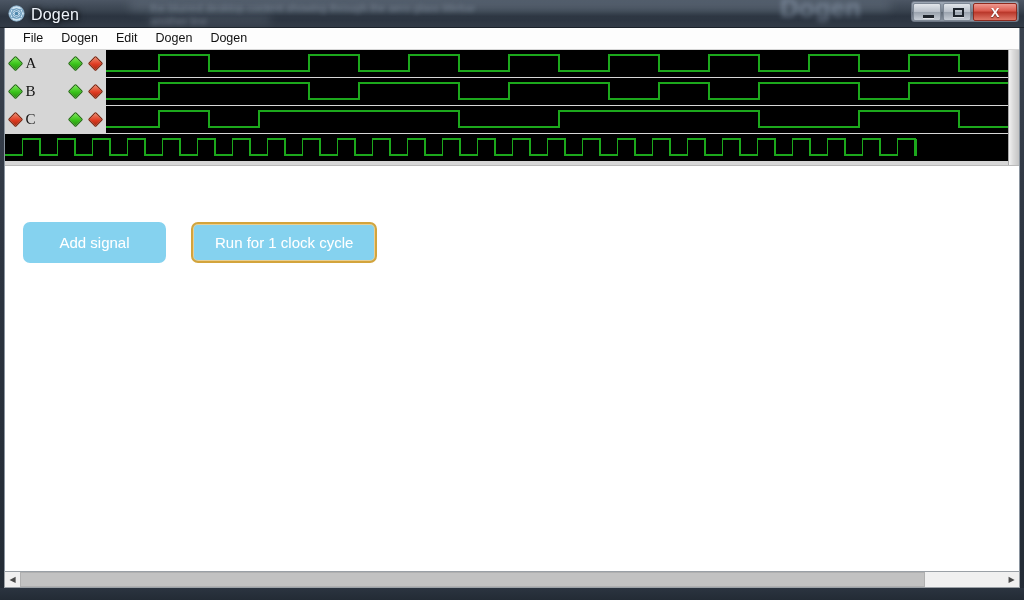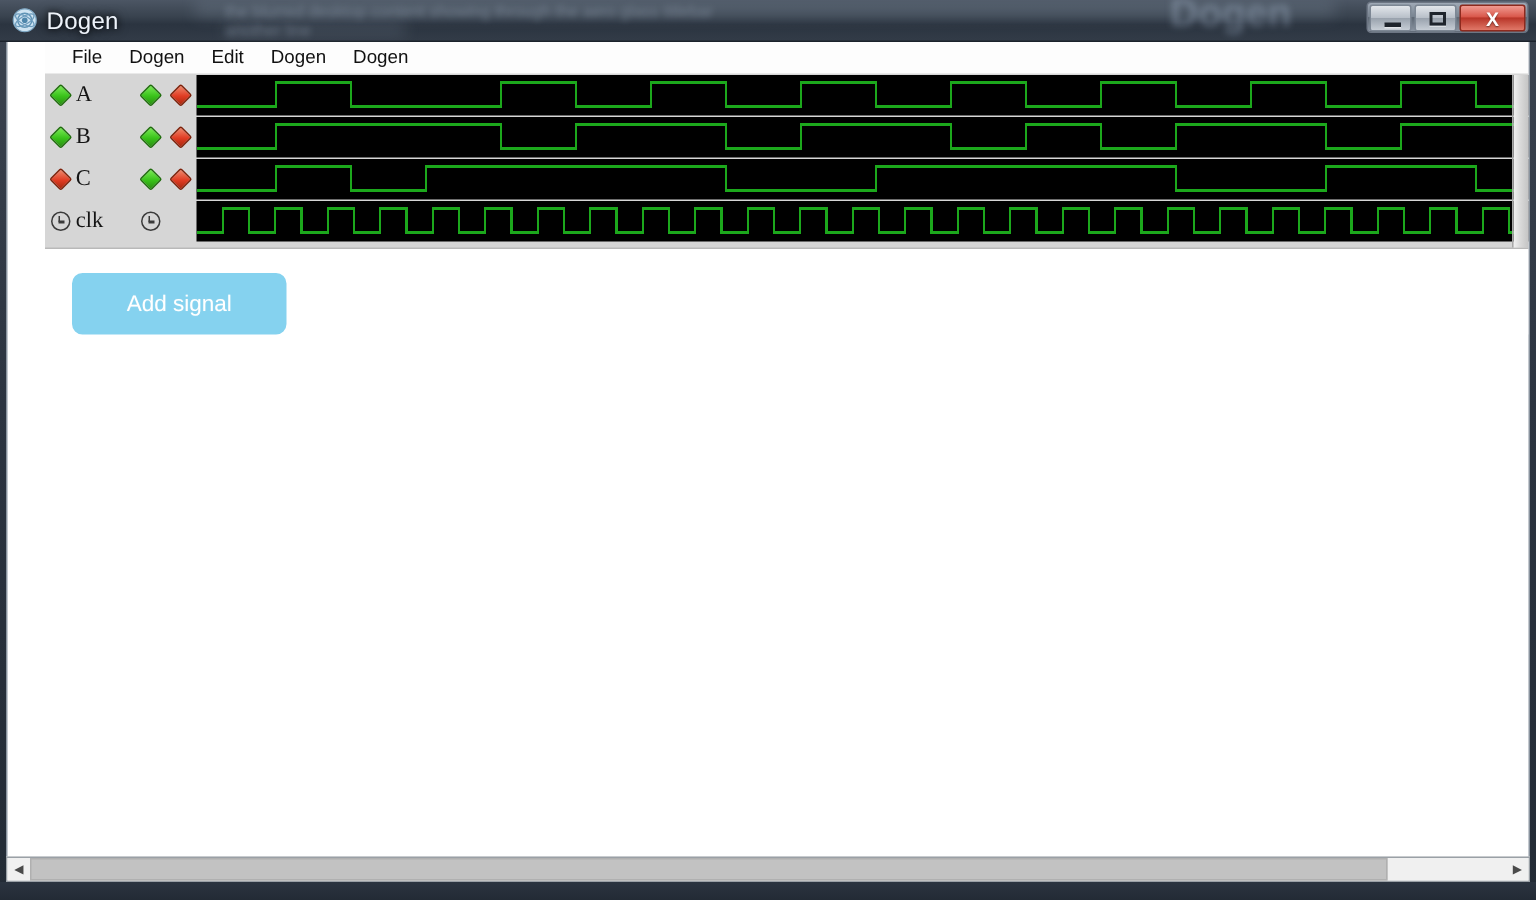--- a/index.html
+++ b/index.html
@@ -100,21 +100,20 @@
   }
 
   
   #client {
     position: absolute; left: 4px; top: 28px;
     width: 1016px; height: 565px;
     background: #ffffff;
     border: 1px solid #8a949f;
     border-top: none;
     overflow: hidden;
-    padding-left: 25px;
   }
 
   
   #menubar {
     height: 22px; width: 100%;
     background: #fdfdfd;
     border-bottom: 1px solid #d6d6d6;
     display: flex; align-items: center;
     padding-left: 9px;
   }
@@ -212,20 +211,21 @@
     border-radius: 7px;
     background: #85d2ef;
     border: 2px solid #85d2ef;
     color: #ffffff;
     font-size: 15px;
     font-family: "Liberation Sans", sans-serif;
     display: flex; align-items: center; justify-content: center;
     cursor: pointer;
     white-space: nowrap;
     text-shadow: 0 0 1px rgba(255,255,255,0.25);
+    margin-top: 40px;
   }
   .action-btn.focused {
     border: 2px solid #d3a43c;
     box-shadow: inset 0 0 0 1px #e8cf94;
   }
 
   
   #hscroll {
     position: absolute; left: 4px; bottom: 12px;
     width: 1016px; height: 17px;
@@ -354,42 +354,33 @@
             </span>
         </div>
         <div class="wave-cell">
           <svg id="wave-c" width="912" height="27">
               <path d="M 0 21 L 53 21 L 53 5 L 103 5 L 103 21 L 153 21 L 153 5 L 353 5 L 353 21 L 453 21 L 453 5 L 653 5 L 653 21 L 753 21 L 753 5 L 853 5 L 853 21 L 912 21 L 912 5 L 912 5" fill="none" stroke="#1ca81c" stroke-width="1.6" shape-rendering="crispEdges"></path>
             </svg>
         </div>
       </div>
 
       <div class="sig-row">
-        <div class="sig-label">
-          <span class="dia-wrap">
-              <i class="clock-ico"></i>
-            </span>
-          <span class="sig-name">clk</span>
-          <span class="dia-wrap">
-              <i class="clock-ico"></i>
-            </span>
-          <span class="dia-wrap"></span>
-        </div>
         <div class="wave-cell">
           <svg id="wave-clk" width="912" height="27">
               <path d="M 0 21 L 17.5 21 L 17.5 5 L 35 5 L 35 21 L 52.5 21 L 52.5 5 L 70 5 L 70 21 L 87.5 21 L 87.5 5 L 105 5 L 105 21 L 122.5 21 L 122.5 5 L 140 5 L 140 21 L 157.5 21 L 157.5 5 L 175 5 L 175 21 L 192.5 21 L 192.5 5 L 210 5 L 210 21 L 227.5 21 L 227.5 5 L 245 5 L 245 21 L 262.5 21 L 262.5 5 L 280 5 L 280 21 L 297.5 21 L 297.5 5 L 315 5 L 315 21 L 332.5 21 L 332.5 5 L 350 5 L 350 21 L 367.5 21 L 367.5 5 L 385 5 L 385 21 L 402.5 21 L 402.5 5 L 420 5 L 420 21 L 437.5 21 L 437.5 5 L 455 5 L 455 21 L 472.5 21 L 472.5 5 L 490 5 L 490 21 L 507.5 21 L 507.5 5 L 525 5 L 525 21 L 542.5 21 L 542.5 5 L 560 5 L 560 21 L 577.5 21 L 577.5 5 L 595 5 L 595 21 L 612.5 21 L 612.5 5 L 630 5 L 630 21 L 647.5 21 L 647.5 5 L 665 5 L 665 21 L 682.5 21 L 682.5 5 L 700 5 L 700 21 L 717.5 21 L 717.5 5 L 735 5 L 735 21 L 752.5 21 L 752.5 5 L 770 5 L 770 21 L 787.5 21 L 787.5 5 L 805 5 L 805 21 L 822.5 21 L 822.5 5 L 840 5 L 840 21 L 857.5 21 L 857.5 5 L 875 5 L 875 21 L 892.5 21 L 892.5 5 L 910 5 L 910 21 L 912 21 L 912 5 L 912 5" fill="none" stroke="#1ca81c" stroke-width="1.6" shape-rendering="crispEdges"></path>
             </svg>
         </div>
       </div>
 
       <div id="wave-vscroll"></div>
     </div>
 
     <div id="buttonbar">
       <div class="action-btn">Add signal</div>
+      <div class="action-btn focused">Run for 1 clock cycle</div>
     </div>
 
   </div>
 
   <div id="hscroll">
     <div class="sb-arrow">◀</div>
     <div id="sb-track">
       <div id="sb-thumb" style="width: 92%;"></div>
     </div>
     <div class="sb-arrow">▶</div>

